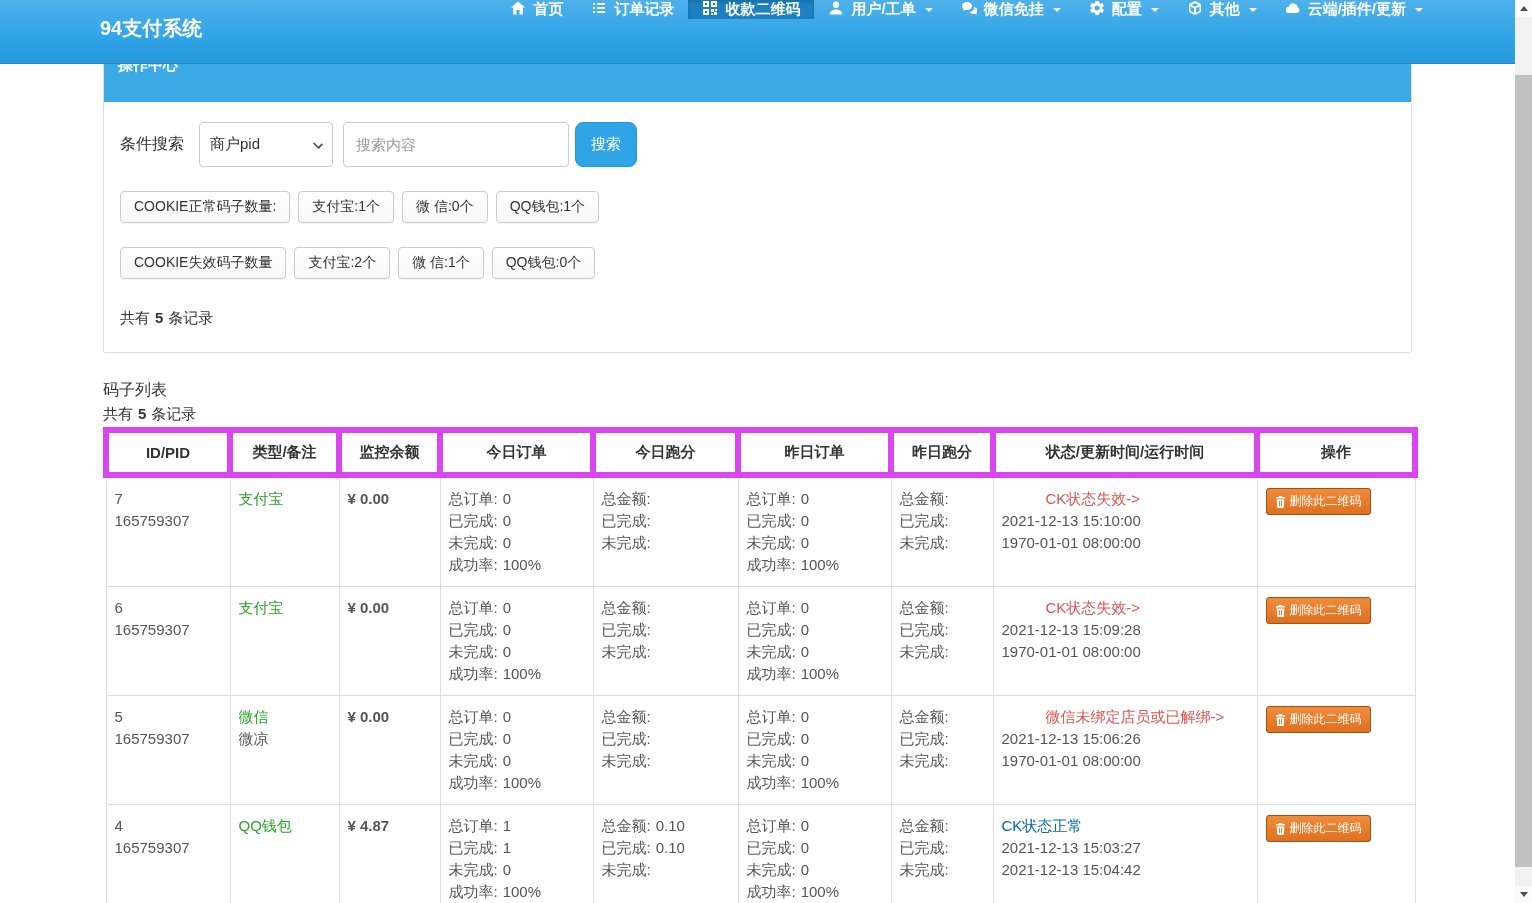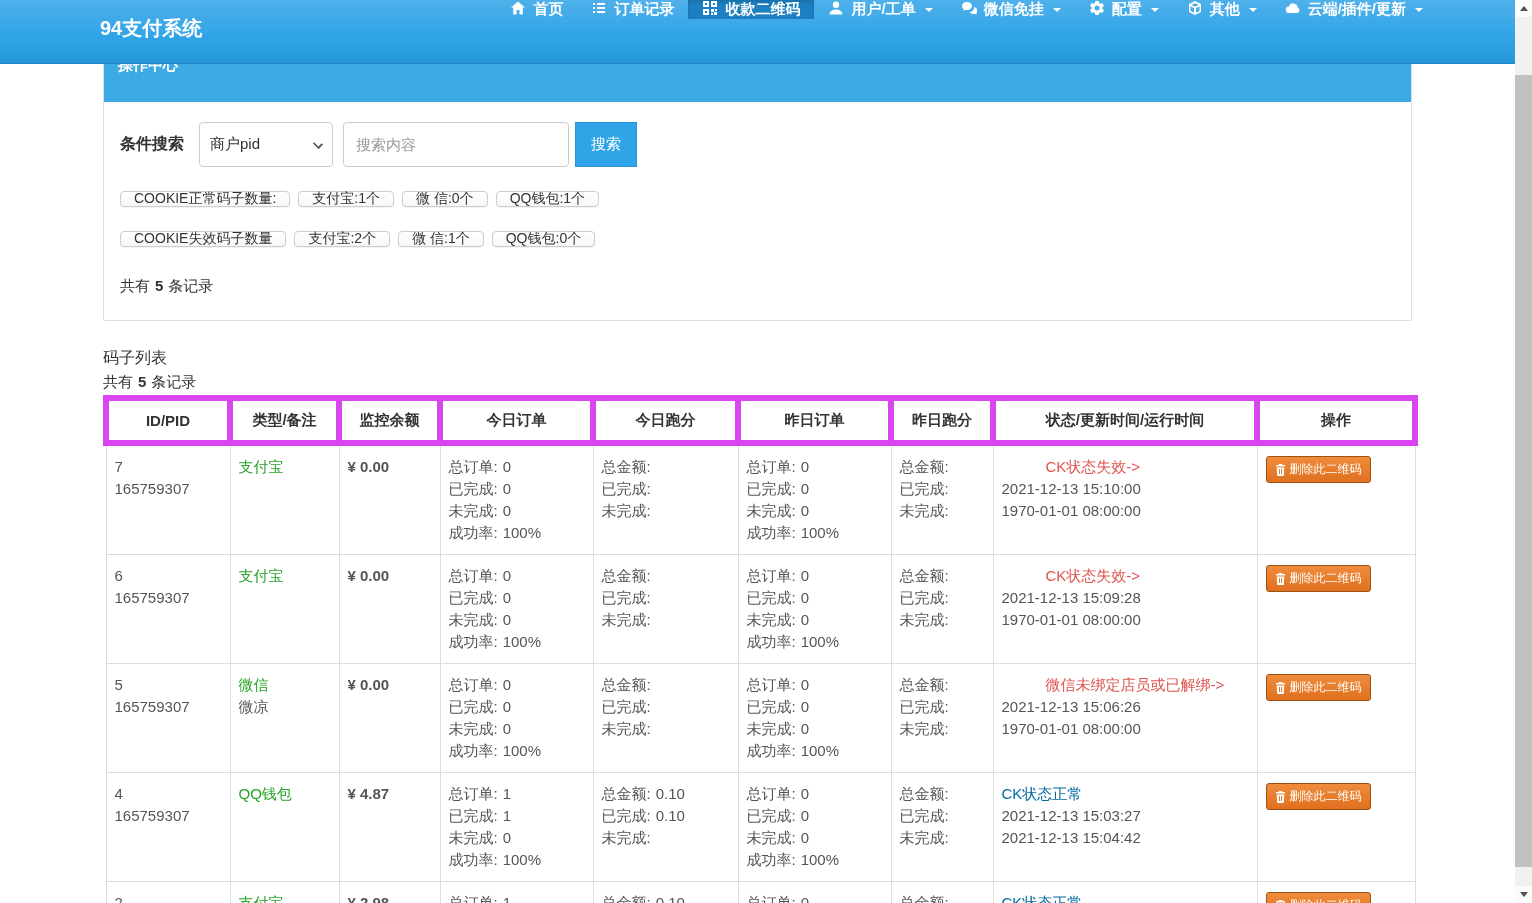--- a/index.html
+++ b/index.html
@@ -24,36 +24,36 @@
   .container { width: 1309px; margin-left: 103px; }
 
   
   .panel { border: 1px solid #ddd; border-top: none; border-radius: 0 0 3px 3px; }
   .panel-heading { height: 38px; background: #3caae4; overflow: hidden; }
   .panel-heading span { display: block; margin-top: -8px; margin-left: 14px;
     color: #fff; font-size: 15px; font-weight: bold; }
   .panel-body { padding: 20px 16px 24px 16px; background: #fff; }
 
   .search-row { display: flex; align-items: center; margin-top: 18px; }
-  .search-label { font-size: 16px; font-weight: bold; color: #333; margin-right: 15px; }
+  .search-label { font-size: 16px; font-weight: normal; color: #333; margin-right: 15px; }
   .select-box { position: relative; width: 134px; height: 45px; border: 1px solid #ccc;
     border-radius: 4px; background: #fff; display: flex; align-items: center;
     padding: 0 10px; font-size: 15px; color: #333; cursor: pointer; }
   .select-box .chev { position: absolute; right: 10px; top: 17px; width: 8px; height: 8px;
     border-right: 2px solid #555; border-bottom: 2px solid #555; transform: rotate(45deg) scale(1,.8); }
   .search-input { width: 226px; height: 45px; border: 1px solid #ccc; border-radius: 4px;
     margin-left: 10px; padding: 0 12px; font-size: 15px; color: #333;
     font-family: "Liberation Sans", "DejaVu Sans", sans-serif; }
   .search-input::placeholder { color: #9a9a9a; }
   .search-btn { width: 62px; height: 45px; margin-left: 6px; background: #2fa4e7;
-    border: 1px solid #2795d9; border-radius: 0; color: #fff; font-size: 15px;
+    border: 1px solid #2795d9; border-radius: 8px; color: #fff; font-size: 15px;
     cursor: pointer; font-family: "Liberation Sans", "DejaVu Sans", sans-serif; }
 
   .badge-row { margin-top: 24px; display: flex; }
-  .badge-btn { display: inline-flex; align-items: center; height: 16px; padding: 0 13px;
+  .badge-btn { display: inline-flex; align-items: center; height: 32px; padding: 0 13px;
     margin-right: 8px; background: linear-gradient(#ffffff, #f7f7f7);
     border: 1px solid #ccc; border-radius: 4px; font-size: 14px; color: #333;
     cursor: pointer; box-shadow: 0 1px 1px rgba(0,0,0,.05); white-space: nowrap; }
 
   .records-line { margin-top: 30px; font-size: 15px; color: #333; }
   .records-line b { margin: 0 5px; }
 
   
   .list-title { margin-top: 27px; font-size: 16px; color: #333; }
   .list-count { margin-top: 4px; font-size: 15px; color: #333; }

